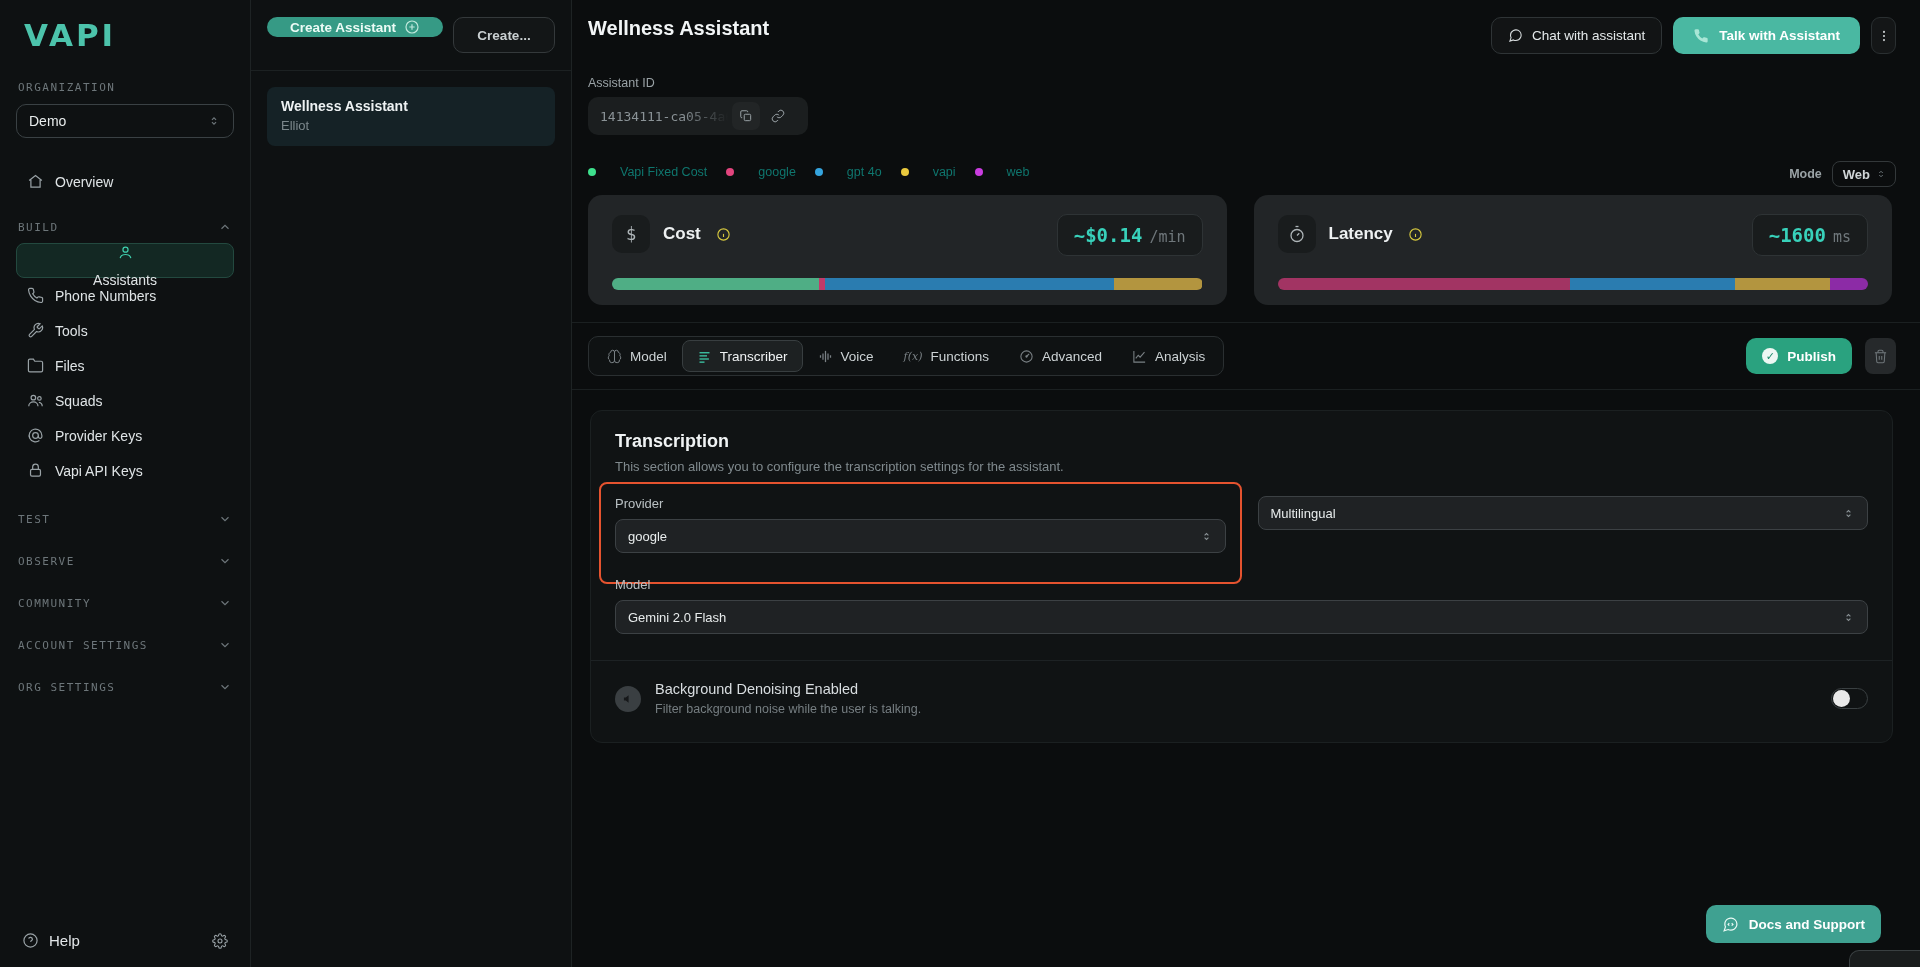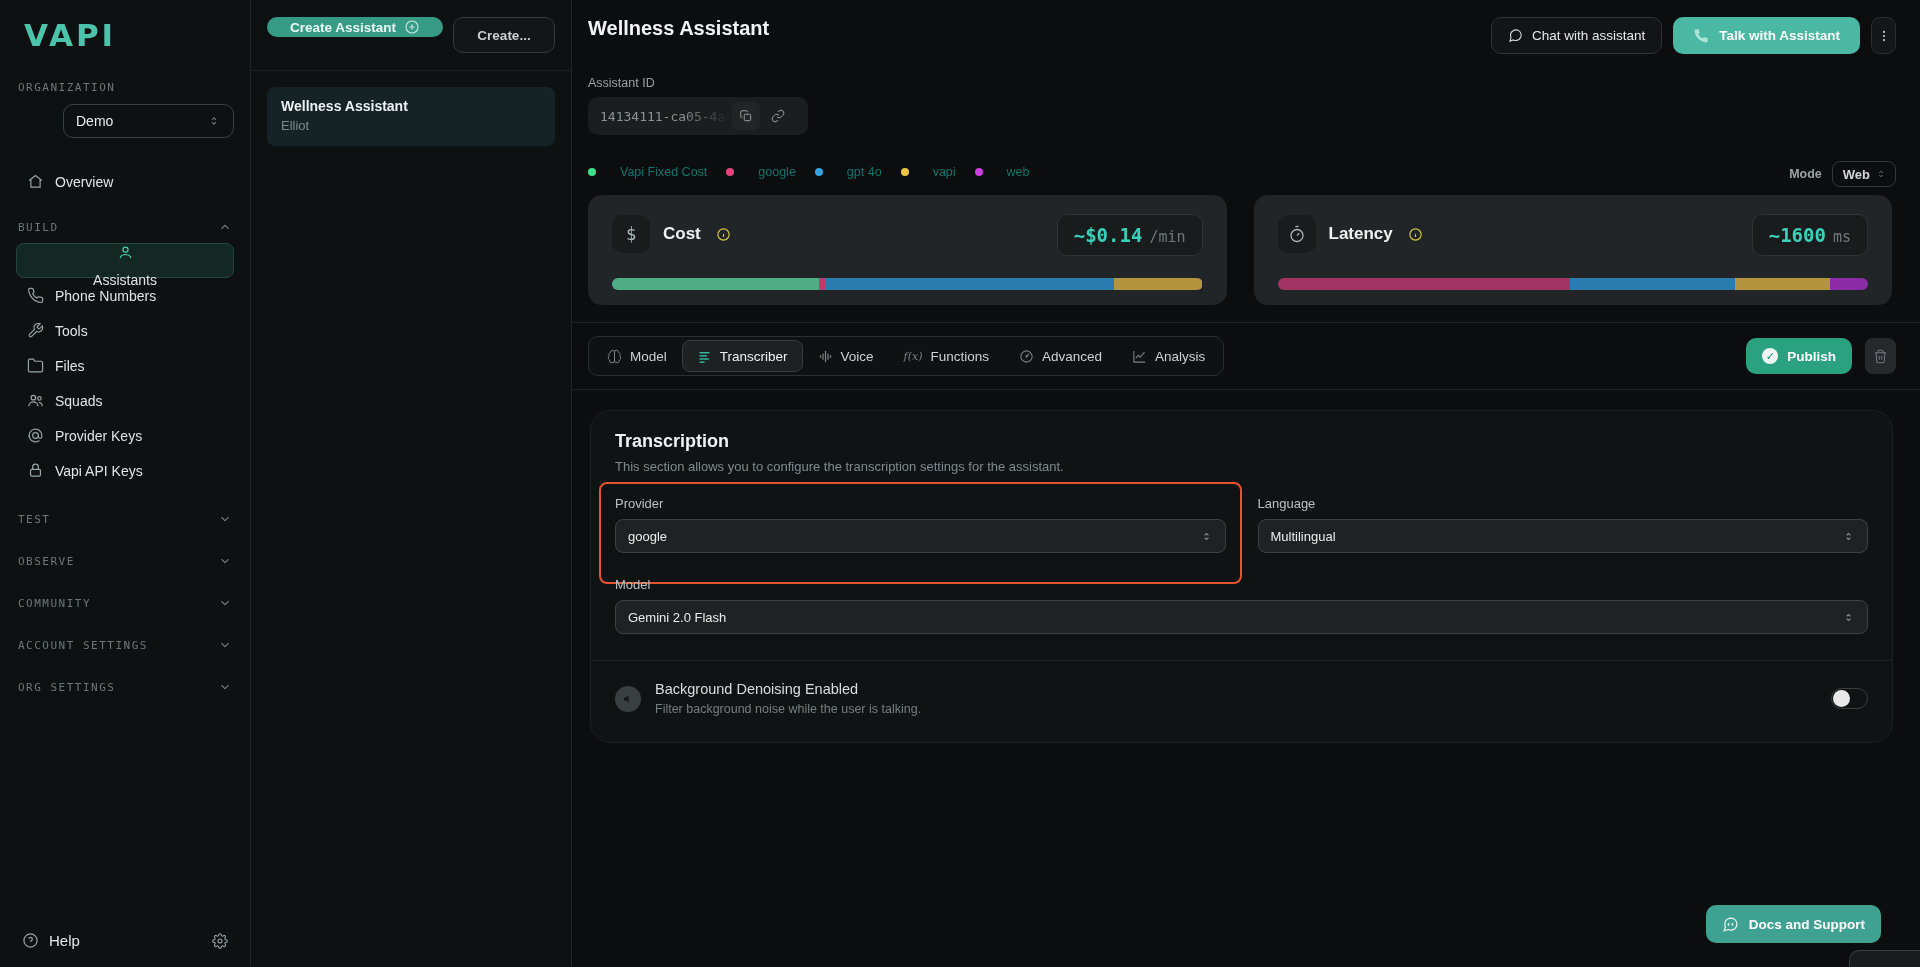--- a/index.html
+++ b/index.html
@@ -12,21 +12,21 @@
   .sidebar { position:absolute; left:0; top:0; width:251px; height:967px;
     background:#0e1112; border-right:1px solid #1e2324; display:flex; flex-direction:column;
     padding:20px 16px 18px; }
   .logo { font-family:"DejaVu Sans",sans-serif; font-weight:900; font-size:31px; letter-spacing:3px;
     color:#4cc3ab; line-height:1; margin-left:8px; }
   .side-section-label { font-family:"DejaVu Sans Mono",monospace; font-size:11px; letter-spacing:1.5px;
     color:#6d767a; }
   .org-label { margin:30px 0 0 2px; }
   .org-select { margin-top:10px; height:34px; border:1px solid #3a4144; border-radius:10px;
     display:flex; align-items:center; justify-content:space-between; padding:0 12px; font-size:14px;
-    color:#e8ecec; cursor:pointer;margin-left:47px; }
+    color:#e8ecec; cursor:pointer; }
   .nav { margin-top:26px; }
   .nav-item { height:35px; display:flex; align-items:center; gap:11px; padding:0 10px;
     border-radius:8px; font-size:14px; color:#dfe4e6; border:1px solid transparent; cursor:pointer; }
   .nav-item .ic { color:#99a2a6; display:flex; }
   .nav-item.active { background:#13282390; background:#132823; border:1px solid #23493f;flex-direction:column; }
   .nav-item.active .ic { color:#3fd0ae; }
   .side-group { height:32px; display:flex; align-items:center; justify-content:space-between;
     margin-top:12px; padding:0 2px; cursor:pointer; }
   .collapsed-group { height:42px; display:flex; align-items:center; justify-content:space-between;
     padding:0 2px; cursor:pointer; }
@@ -114,21 +114,21 @@
   .tab.active .ic { color:#3fd0ae; }
   .tabs-spacer { flex:1; }
   .btn-publish { height:36px; background:#2aa27f; border-radius:10px; display:flex; align-items:center;
     gap:9px; padding:0 16px; font-size:13.5px; font-weight:bold; color:#ffffff; cursor:pointer; }
   .pub-check { width:16px; height:16px; border-radius:50%; background:#eef7f3; color:#1f8a6c;
     font-size:11px; font-weight:bold; display:flex; align-items:center; justify-content:center; }
   .btn-trash { width:31px; height:36px; margin-left:13px; background:#26292b; border-radius:8px;
     display:flex; align-items:center; justify-content:center; color:#6f767a; cursor:pointer; }
 
   
-  .panel { margin:20px 27px 0 18px; background:#101314; border:1px solid #1b2021; border-radius:20px;
+  .panel { margin:20px 27px 0 18px; background:#101314; border:1px solid #1b2021; border-radius:12px;
     padding:20px 24px 26px; }
   .panel-title { font-size:18px; font-weight:bold; color:#f0f3f4; }
   .panel-sub { font-size:13px; color:#808a8e; margin-top:7px; }
   .fields-grid { display:grid; grid-template-columns:1fr 1fr; column-gap:32px; margin-top:22px; }
   .field-label { font-size:13px; color:#b9c0c3; margin-bottom:8px; }
   .select { height:34px; background:#1f2224; border:1px solid #3c4144; border-radius:8px;
     display:flex; align-items:center; justify-content:space-between; padding:0 12px; font-size:13px;
     color:#e8ecec; cursor:pointer; }
   .select .chev2 { color:#8a9296; }
   .highlight-ring { border:2px solid #e5532f; border-radius:8px; padding:12px 14px 29px;
@@ -557,21 +557,20 @@
             <span>google</span>
             <span class="chev2">
               <svg width="13" height="13" viewBox="0 0 24 24" fill="none" stroke="currentColor" stroke-width="2">
                   <path d="M8.5 10l3.5-3.5L15.5 10M8.5 14l3.5 3.5L15.5 14"></path>
                 </svg>
             </span>
           </div>
         </div>
       </div>
       <div class="right-field">
-        <div class="field-label">Language</div>
         <div class="select">
           <span>Multilingual</span>
           <span class="chev2">
             <svg width="13" height="13" viewBox="0 0 24 24" fill="none" stroke="currentColor" stroke-width="2">
                 <path d="M8.5 10l3.5-3.5L15.5 10M8.5 14l3.5 3.5L15.5 14"></path>
               </svg>
           </span>
         </div>
       </div>
     </div>

